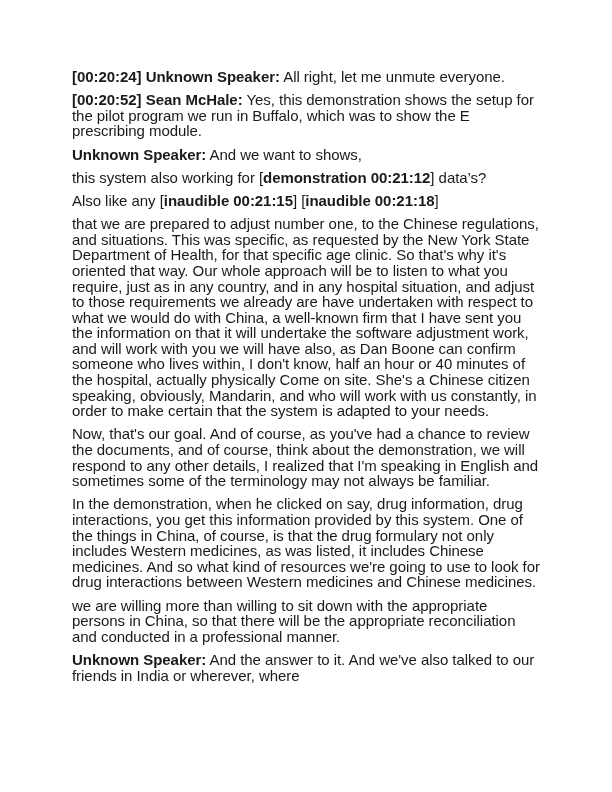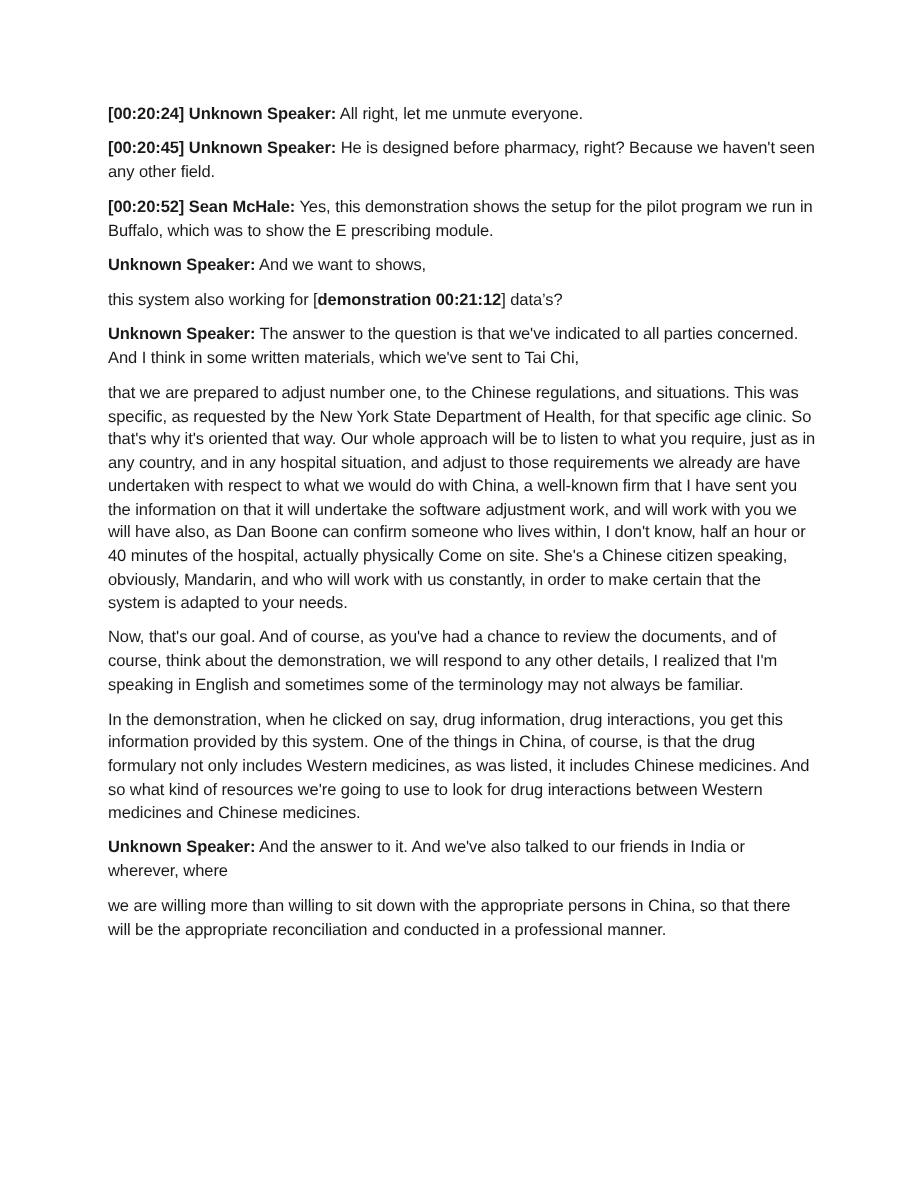--- a/index.html
+++ b/index.html
@@ -3,53 +3,52 @@
 <meta charset="utf-8">
 <style>
   html, body { margin: 0; padding: 0; background: #ffffff; }
   body { width: 612px; height: 792px; position: relative; overflow: hidden; }
   .page {
     position: absolute;
     left: 72px;
     top: 69px;
     width: 472px;
     font-family: "Liberation Sans", sans-serif;
-    font-size: 11px;
+    font-size: 15px;
     line-height: 15.6px;
     color: #1a1a1a;
     letter-spacing: -0.05px;
   }
   .para { margin: 0 0 7.6px 0; }
   .b { font-weight: bold; }
 </style>
 </head>
 <body>
 
 <div class="page">
 
   <p class="para"><span class="b">[00:20:24]</span> <span class="b">Unknown Speaker:</span><span> All right, let me unmute everyone.</span></p>
 
 
-  <p class="para"><span class="b">[00:20:45]</span> <span class="b">Unknown Speaker:</span><span> He is designed before pharmacy, right? Because we haven't seen any other field.</span></p>
 
   <p class="para"><span class="b">[00:20:52]</span> <span class="b">Sean McHale:</span><span> Yes, this demonstration shows the setup for the pilot program we run in Buffalo, which was to show the E prescribing module.</span></p>
 
   <p class="para"><span class="b">Unknown Speaker:</span><span> And we want to shows,</span></p>
 
   <p class="para"><span>this system also working for [</span><span class="b">demonstration 00:21:12</span><span>] data’s?</span></p>
 
+  <p class="para"><span>Also like any [</span><span class="b">inaudible 00:21:15</span><span>] [</span><span class="b">inaudible 00:21:18</span><span>]</span></p>
 
 
-  <p class="para"><span class="b">Unknown Speaker:</span><span> The answer to the question is that we've indicated to all parties concerned. And I think in some written materials, which we've sent to Tai Chi,</span></p>
 
   <p class="para"><span>that we are prepared to adjust number one, to the Chinese regulations, and situations. This was specific, as requested by the New York State Department of Health, for that specific age clinic. So that's why it's oriented that way. Our whole approach will be to listen to what you require, just as in any country, and in any hospital situation, and adjust to those requirements we already are have undertaken with respect to what we would do with China, a well-known firm that I have sent you the information on that it will undertake the software adjustment work, and will work with you we will have also, as Dan Boone can confirm someone who lives within, I don't know, half an hour or 40 minutes of the hospital, actually physically Come on site. She's a Chinese citizen speaking, obviously, Mandarin, and who will work with us constantly, in order to make certain that the system is adapted to your needs.</span></p>
 
   <p class="para"><span>Now, that's our goal. And of course, as you've had a chance to review the documents, and of course, think about the demonstration, we will respond to any other details, I realized that I'm speaking in English and sometimes some of the terminology may not always be familiar.</span></p>
 
 
 
   <p class="para"><span>In the demonstration, when he clicked on say, drug information, drug interactions, you get this information provided by this system. One of the things in China, of course, is that the drug formulary not only includes Western medicines, as was listed, it includes Chinese medicines. And so what kind of resources we're going to use to look for drug interactions between Western medicines and Chinese medicines.</span></p>
 
+  <p class="para"><span>we are willing more than willing to sit down with the appropriate persons in China, so that there will be the appropriate reconciliation and conducted in a professional manner.</span></p>
+
   <p class="para"><span class="b">Unknown Speaker:</span><span> And the answer to it. And we've also talked to our friends in India or wherever, where</span></p>
-
-  <p class="para"><span>we are willing more than willing to sit down with the appropriate persons in China, so that there will be the appropriate reconciliation and conducted in a professional manner.</span></p>
 
 </div>
 
 </body></html>

